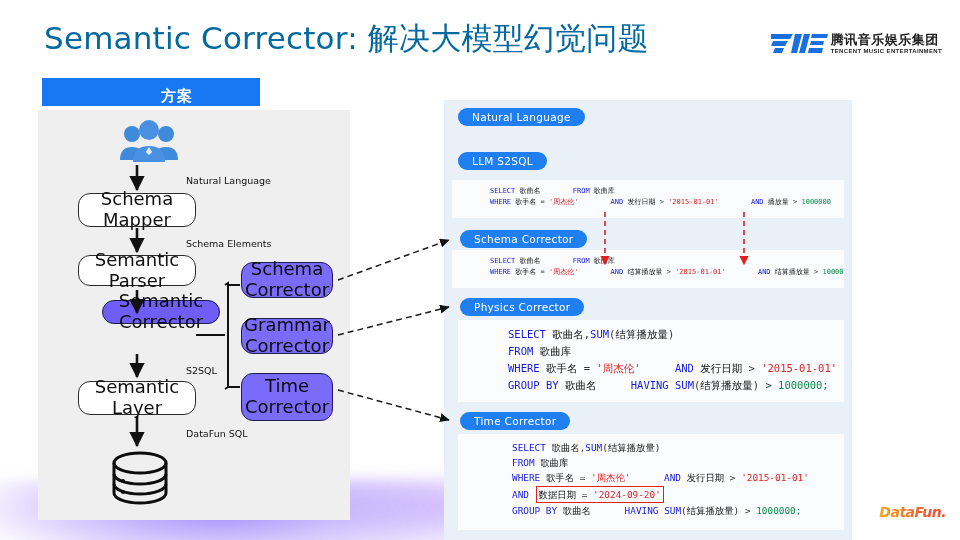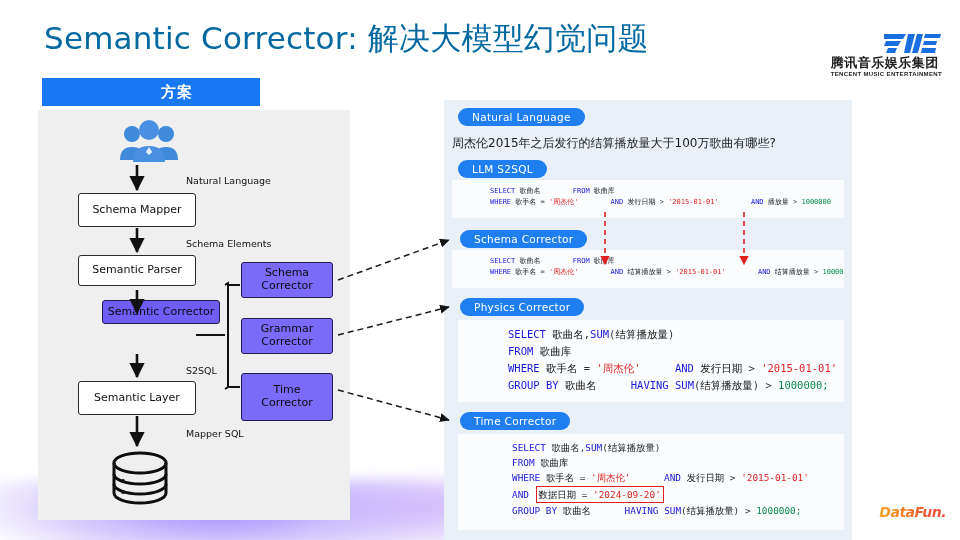--- a/index.html
+++ b/index.html
@@ -58,21 +58,20 @@
     z-index: 6;
   }
   .tme-logo {
     position: absolute;
     right: 18px;
     top: 32px;
     display: flex;
     align-items: flex-end;
     gap: 2px;
     z-index: 6;
-    flex-direction: column;
   }
   .tme-mark { width: 58px; height: 22px; display:block; }
   .tme-text { display: flex; flex-direction: column; line-height: 1; }
   .tme-cn {
     font-size: 13px;
     font-weight: 700;
     color: #1e1e1e;
     letter-spacing: 0.5px;
   }
   .tme-en {
@@ -85,21 +84,21 @@
 
   
   .plan-badge {
     position: absolute;
     left: 42px;
     top: 78px;
     width: 218px;
     height: 28px;
     background: #1877f2;
     display: flex;
-    align-items: center;
+    align-items: flex-end;
     justify-content: center;
     z-index: 6;
   }
   .plan-badge span {
     color: #fff;
     font-size: 15px;
     font-weight: 700;
     letter-spacing: 1px;
     padding-left: 52px;
   }
@@ -111,27 +110,27 @@
     top: 110px;
     width: 312px;
     height: 410px;
     background: #efefef;
     z-index: 3;
   }
   .flowbox {
     position: absolute;
     box-sizing: border-box;
     border: 1.4px solid #2b2b2b;
-    border-radius: 3px;
+    border-radius: 12px;
     background: #ffffff;
     display: flex;
     align-items: center;
     justify-content: center;
     text-align: center;
-    font-size: 11px;
+    font-size: 18px;
     color: #101010;
     line-height: 1.15;
     font-family: "DejaVu Sans", sans-serif;
   }
   .flowbox.purple {
     background: #6e5df7;
     border-color: #201b52;
     color: #0b0b0b;
   }
   .flowbox.purple.light { background: #7a6bfa; }
@@ -287,21 +286,21 @@
     <div class="arrow-lbl" style="left:148px;top:190px;">S2SQL</div>
 
     <div class="flowbox purple" style="left:40px;top:190px;width:118px;height:24px;margin-left:24px;">
       <span>Semantic Corrector</span>
     </div>
 
     <div class="arrow-lbl" style="left:148px;top:255px;">S2SQL</div>
 
     <div class="flowbox" style="left:40px;top:271px;width:118px;height:34px;">Semantic Layer</div>
 
-    <div class="arrow-lbl" style="left:148px;top:318px;">Mapper SQL</div>
+    <div class="arrow-lbl" style="left:148px;top:318px;">DataFun SQL</div>
 
     <svg style="position:absolute;left:72px;top:340px;width:60px;height:58px;" viewBox="0 0 60 58">
       <g fill="none" stroke="#0d0d0d" stroke-width="3">
         <ellipse cx="30" cy="13" rx="26" ry="10"></ellipse>
         <path d="M4 13 v30 a26 10 0 0 0 52 0 v-30"></path>
         <path d="M4 24 a26 10 0 0 0 52 0"></path>
         <path d="M4 34 a26 10 0 0 0 52 0"></path>
       </g>
       <circle cx="13" cy="31" r="2" fill="#0d0d0d"></circle>
       <circle cx="13" cy="42" r="2" fill="#0d0d0d"></circle>
@@ -325,23 +324,22 @@
       <span>
         <span>Time</span><br>
         <span>Corrector</span>
       </span>
     </div>
   </div>
 
   <div class="right-panel">
 
     <div class="sec-tag" style="left:14px;top:8px;">Natural Language</div>
-    <div class="nl-question" style="left:8px;top:35px;">周杰伦2015年之后发行的结算播放量大于100万歌曲有哪些?</div>
-
-    <div class="sec-tag" style="left:14px;top:60px;">LLM S2SQL</div>
+
+    <div class="sec-tag" style="left:14px;top:52px;">LLM S2SQL</div>
     <div class="code-card code-small" style="left:8px;top:80px;width:392px;height:38px;">
       <div class="ln"><span class="kw">SELECT</span> <span class="ident">歌曲名</span> <span class="kw">FROM</span> <span class="ident">歌曲库</span></div>
       <div class="ln"><span class="kw">WHERE</span> <span class="ident">歌手名</span> <span class="op">=</span> <span class="str">'周杰伦'</span> <span class="kw">AND</span> <span class="ident">发行日期</span> <span class="op">&gt;</span> <span class="str">'2015-01-01'</span> <span class="kw">AND</span> <span class="ident">播放量</span> <span class="op">&gt;</span> <span class="num">1000000</span></div>
     </div>
 
     <div class="sec-tag" style="left:16px;top:130px;">Schema  Corrector</div>
     <div class="code-card code-small" style="left:8px;top:150px;width:392px;height:38px;">
       <div class="ln"><span class="kw">SELECT</span> <span class="ident">歌曲名</span> <span class="kw">FROM</span> <span class="ident">歌曲库</span></div>
       <div class="ln"><span class="kw">WHERE</span> <span class="ident">歌手名</span> <span class="op">=</span> <span class="str">'周杰伦'</span> <span class="kw">AND</span> <span class="ident">结算播放量</span> <span class="op">&gt;</span> <span class="str">'2015-01-01'</span> <span class="kw">AND</span> <span class="ident">结算播放量</span> <span class="op">&gt;</span> <span class="num">1000000</span></div>
     </div>

